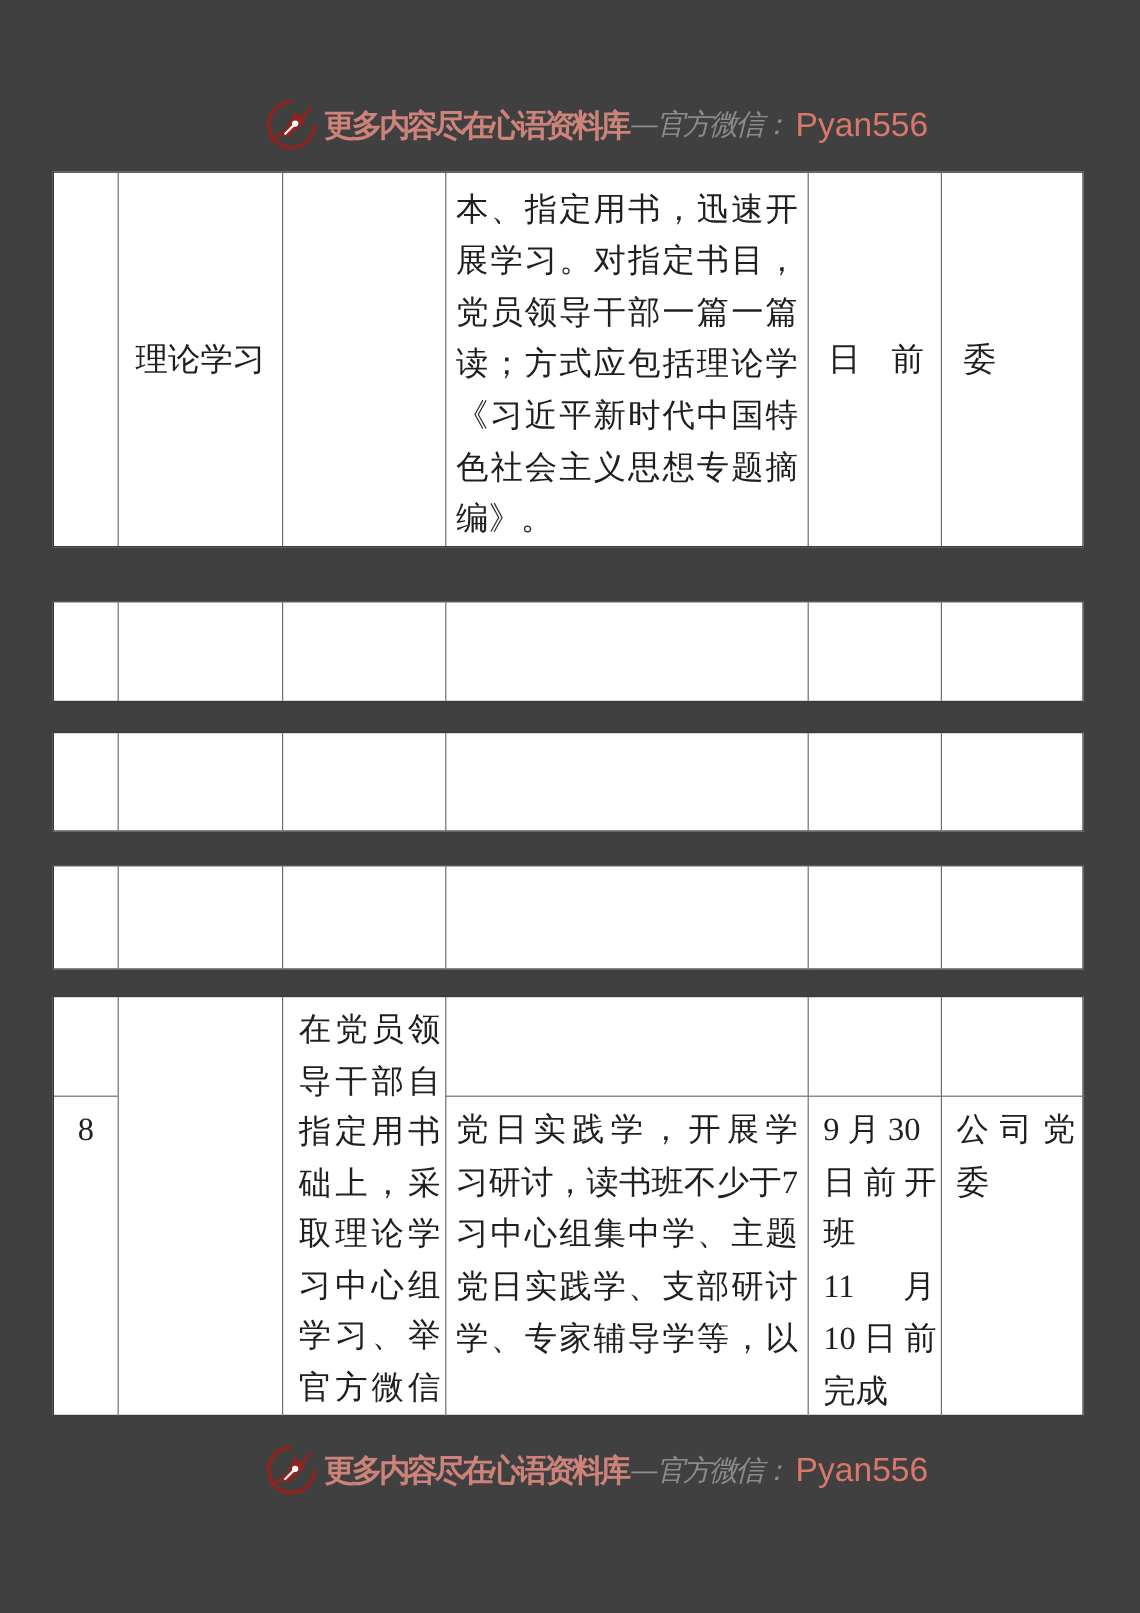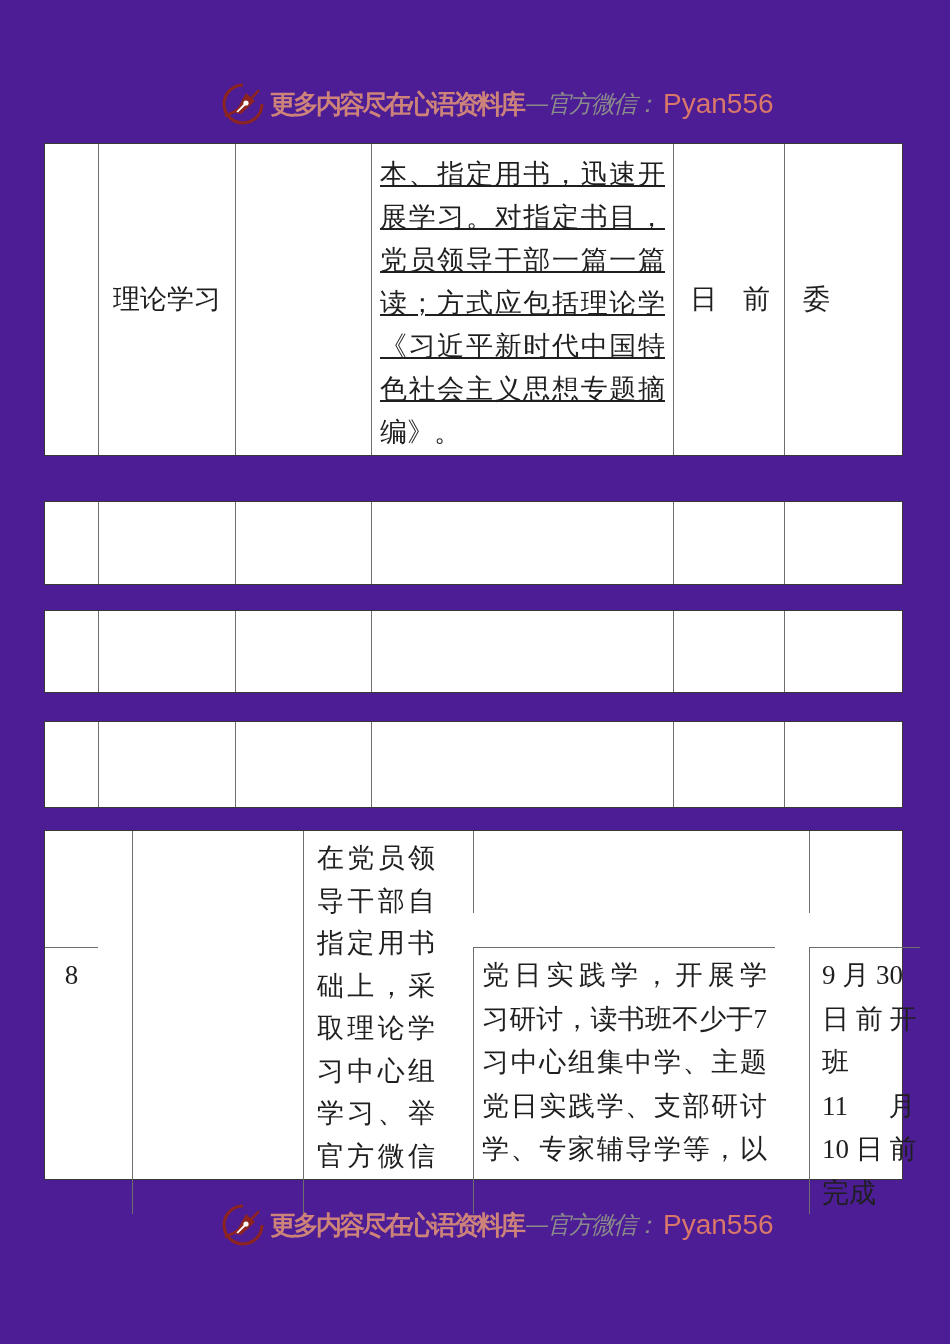--- a/index.html
+++ b/index.html
@@ -1,17 +1,17 @@
 <!DOCTYPE html>
 <html><head>
 <meta charset="utf-8">
 <style>
   html,body { margin:0; padding:0; background:#ffffff; }
   .page {
-    position:relative; width:950px; height:1344px; background:#4c1d95;
+    position:relative; width:950px; height:1344px; background:#404040;
     font-family:"Liberation Serif","DejaVu Serif",serif; color:#1f1f1f;
     overflow:hidden;
   }
 
   
   .wm { position:absolute; left:219px; display:flex; align-items:center; height:50px; }
   .wm-top { top:79px; }
   .wm-bottom { top:1200px; }
   .wm-logo { width:48px; height:48px; margin-right:3px; flex:0 0 auto; }
   .wm-brand {
@@ -36,29 +36,29 @@
   .cell {
     border-left:1px solid #6e6e6e; box-sizing:border-box;
     overflow:hidden; font-size:27px; line-height:43px;
   }
   .cell.first { border-left:none; }
 
   .t1 { top:143px; height:313px; }
   .e1 { top:501px; height:84px; }
   .e2 { top:610px; height:83px; }
   .e3 { top:721px; height:87px; }
-  .t8 { top:830px; height:350px; grid-template-rows:82px 267px;gap:34px; }
+  .t8 { top:830px; height:350px; grid-template-rows:82px 267px; }
 
   
   .vcenter { display:flex; align-items:center; }
   .hcenter { justify-content:center; }
   .tl { white-space:pre; }
   .stretch-all .tl { white-space:normal; text-align:justify; text-align-last:justify; }
   .stretch-body .tl { white-space:normal; text-align:justify; }
-  .stretch-body .tl:not(:last-child) { text-align-last:justify;text-decoration:underline; }
+  .stretch-body .tl:not(:last-child) { text-align-last:justify; }
 
   .t1 .c-measures { padding:9px 8px 0 8px; line-height:43px; }
   .t1 .c-deadline { padding-left:16px; padding-right:14px; }
   .t1 .c-deadline .tl { width:100%; }
   .t1 .c-resp { padding-left:18px; }
 
   
   .t8 .r1c1 { grid-area:1/1/2/2; }
   .t8 .c2sp { grid-area:1/2/3/3; }
   .t8 .c3sp { grid-area:1/3/3/4; padding:6px 4px 0 13px; line-height:42.5px; }

